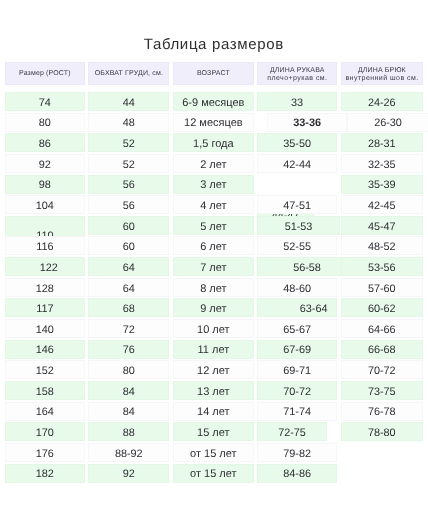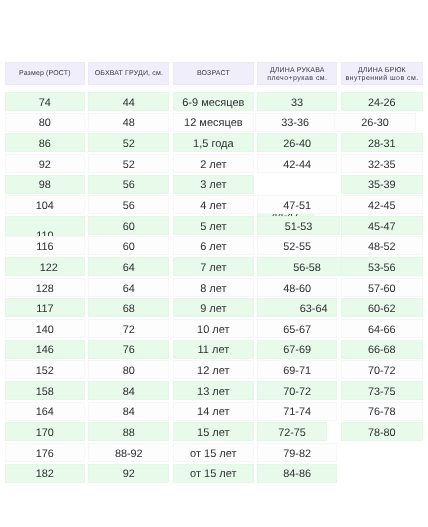--- a/index.html
+++ b/index.html
@@ -40,20 +40,21 @@
   }
   .cell.num{font-size:10.9px;letter-spacing:-0.05px;text-indent:-0.05px;}
   .cell.even{background:#e8fbea;box-shadow:inset 0 0 0 0.7px #e2f6e5;}
   .cell.odd{background:#fdfdfe;box-shadow:inset 0 0 0 0.7px #f4f4f7;}
   .cell.blank{background:transparent;box-shadow:none;}
 </style>
 </head>
 <body>
 
 <div class="page">
+  <div class="title">Таблица размеров</div>
   <div class="chart">
     <div class="hrow">
         <div class="hcell" style="left: 4.6px; top: 61.5px; width: 80.5px; height: 23.4px;">
           <div class="l1">Размер (РОСТ)</div>
         </div>
         <div class="hcell" style="left: 88.3px; top: 61.5px; width: 81px; height: 23.4px;">
           <div class="l1">ОБХВАТ ГРУДИ, см.</div>
         </div>
         <div class="hcell" style="left: 173px; top: 61.5px; width: 80.7px; height: 23.4px;">
           <div class="l1">ВОЗРАСТ</div>
@@ -69,26 +70,26 @@
       </div>
     <div class="brows">
         <div class="cell even num" style="left: 4.6px; top: 92px; width: 80.5px; height: 19px;">74</div>
         <div class="cell even num" style="left: 88.3px; top: 92px; width: 81px; height: 19px;">44</div>
         <div class="cell even" style="left: 173px; top: 92px; width: 80.7px; height: 19px;">6-9 месяцев</div>
         <div class="cell even num" style="left: 257px; top: 92px; width: 80.3px; height: 19px;">33</div>
         <div class="cell even num" style="left: 340.8px; top: 92px; width: 82px; height: 19px;">24-26</div>
         <div class="cell odd num" style="left: 4.6px; top: 112.64px; width: 80.5px; height: 19px;">80</div>
         <div class="cell odd num" style="left: 88.3px; top: 112.64px; width: 81px; height: 19px;">48</div>
         <div class="cell odd" style="left: 173px; top: 112.64px; width: 80.7px; height: 19px;">12 месяцев</div>
-        <div class="cell odd num" style="left: 255px; top: 112.64px; width: 80.3px; height: 19px;">33-36</div>
-        <div class="cell odd num" style="left: 334px; top: 112.64px; width: 82px; height: 19px;">26-30</div>
+        <div class="cell odd num" style="left: 267px; top: 112.64px; width: 80.3px; height: 19px; font-weight: bold;">33-36</div>
+        <div class="cell odd num" style="left: 347px; top: 112.64px; width: 82px; height: 19px;">26-30</div>
         <div class="cell even num" style="left: 4.6px; top: 133.28px; width: 80.5px; height: 19px;">86</div>
         <div class="cell even num" style="left: 88.3px; top: 133.28px; width: 81px; height: 19px;">52</div>
         <div class="cell even" style="left: 173px; top: 133.28px; width: 80.7px; height: 19px;">1,5 года</div>
-        <div class="cell even num" style="left: 257px; top: 133.28px; width: 80.3px; height: 19px;">26-40</div>
+        <div class="cell even num" style="left: 257px; top: 133.28px; width: 80.3px; height: 19px;">35-50</div>
         <div class="cell even num" style="left: 340.8px; top: 133.28px; width: 82px; height: 19px;">28-31</div>
         <div class="cell odd num" style="left: 4.6px; top: 153.92px; width: 80.5px; height: 19px;">92</div>
         <div class="cell odd num" style="left: 88.3px; top: 153.92px; width: 81px; height: 19px;">52</div>
         <div class="cell odd" style="left: 173px; top: 153.92px; width: 80.7px; height: 19px;">2 лет</div>
         <div class="cell odd num" style="left: 257px; top: 153.92px; width: 80.3px; height: 19px;">42-44</div>
         <div class="cell odd num" style="left: 340.8px; top: 153.92px; width: 82px; height: 19px;">32-35</div>
         <div class="cell even num" style="left: 4.6px; top: 174.56px; width: 80.5px; height: 19px;">98</div>
         <div class="cell even num" style="left: 88.3px; top: 174.56px; width: 81px; height: 19px;">56</div>
         <div class="cell even" style="left: 173px; top: 174.56px; width: 80.7px; height: 19px;">3 лет</div>
         <div class="cell even num" style="left: 257px; top: 174.56px; width: 57px; height: 19px; margin-top: 31px;">44-47</div>

